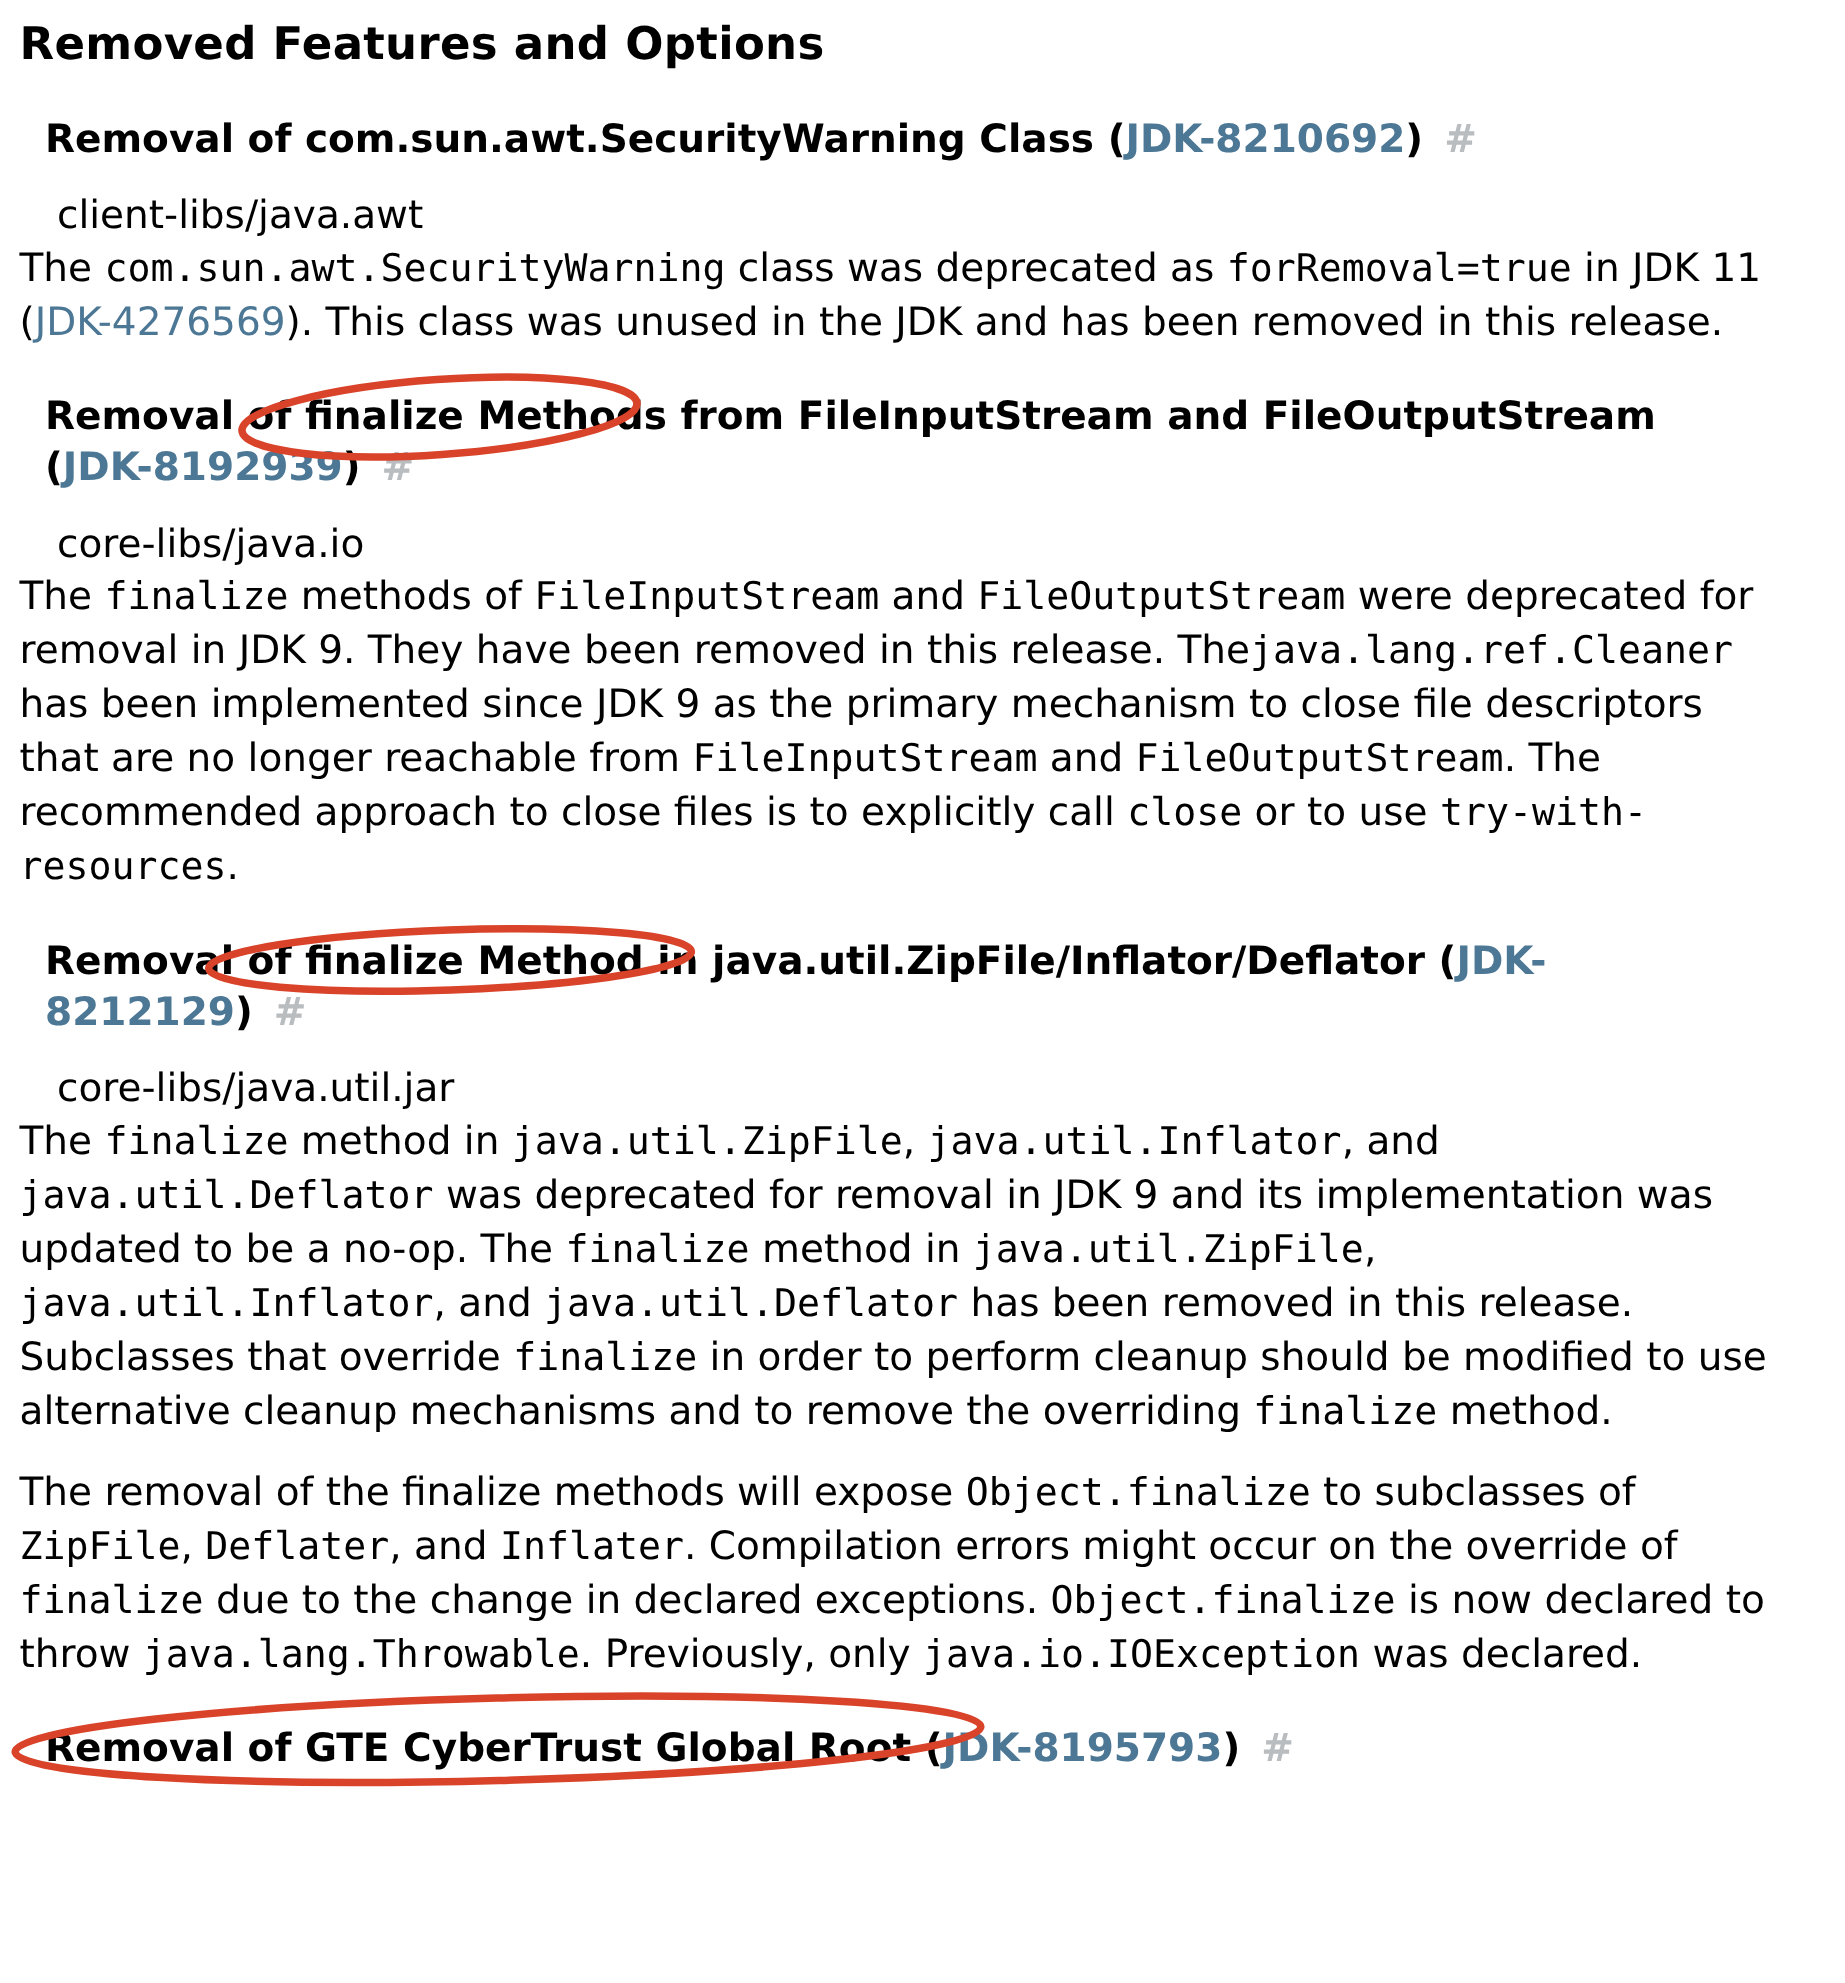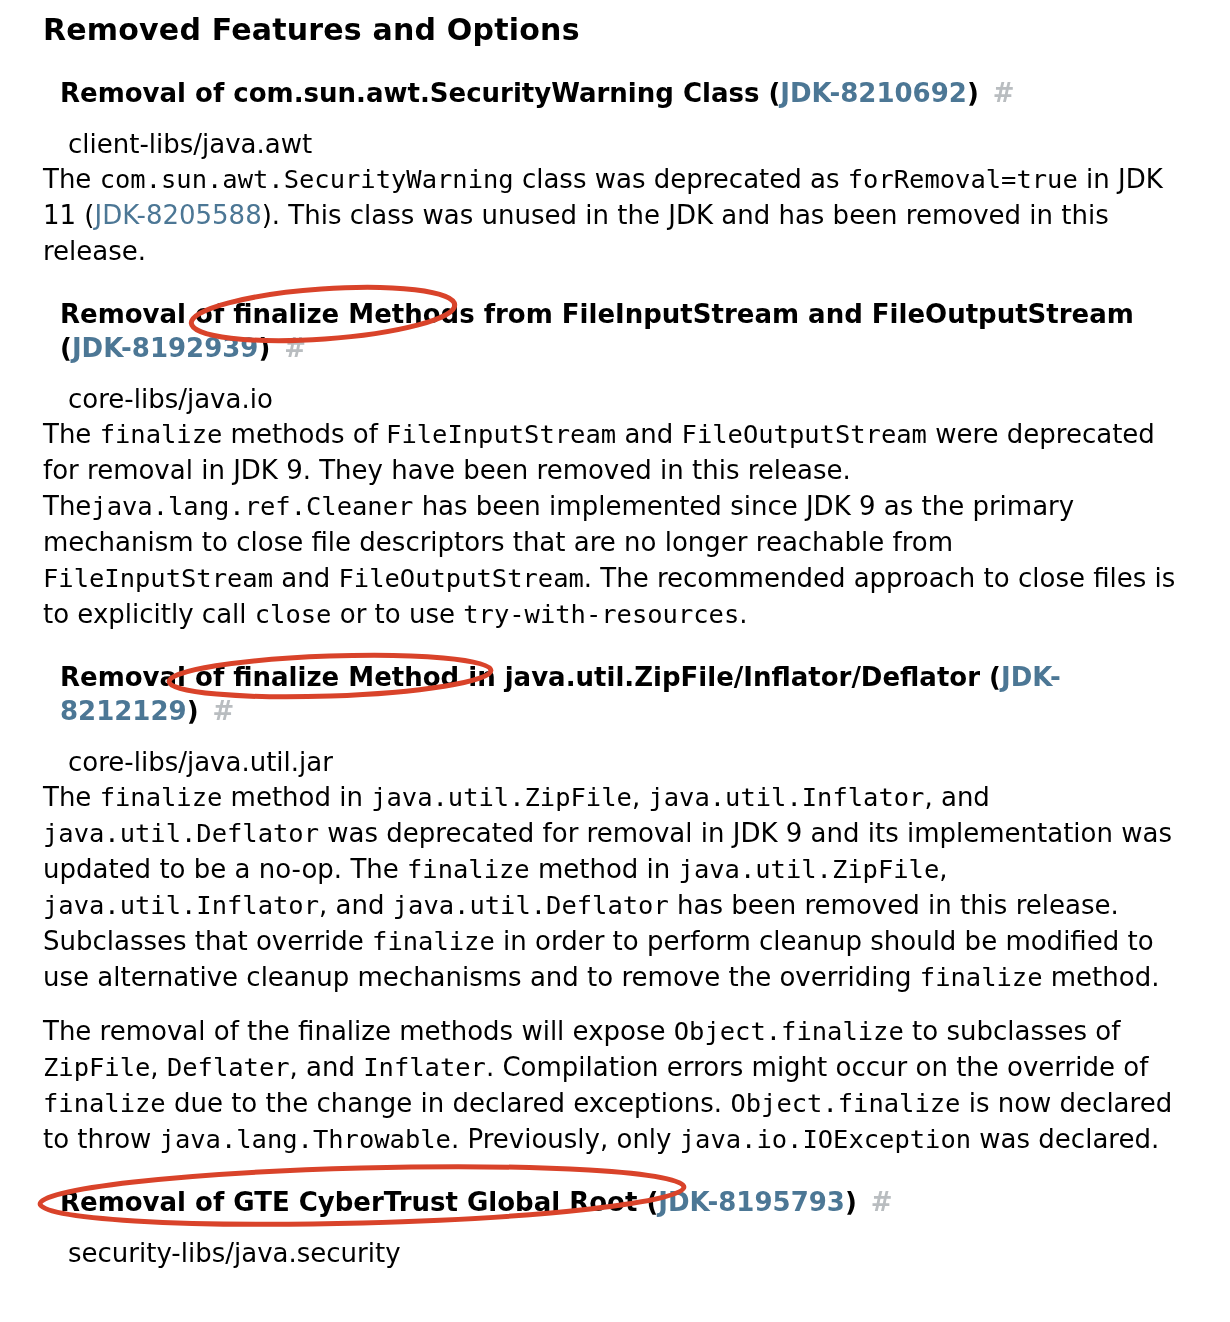--- a/index.html
+++ b/index.html
@@ -2,21 +2,21 @@
 <html style="--link: #4c7795; --anchor: #b9bdc0;"><head>
 <meta charset="utf-8">
 <style>
   html,body{margin:0;padding:0;}
   body{
     width:1230px;height:1322px;overflow:hidden;
     background:#ffffff;color:#000000;
     font-family:"DejaVu Sans","Liberation Sans",sans-serif;
     font-size:26px;
   }
-  .doc{padding:12px 50px 0 43px;}
+  .doc{padding:12px 50px 0 13px;}
   h1{
     font-size:30px;line-height:36px;margin:0;font-weight:700;
     letter-spacing:0.2px;
   }
   .section{margin-top:28px;}
   .s-heading{
     font-size:26px;line-height:34px;margin:17px;font-weight:700;
     position:relative;
   }
   .category{line-height:34px;font-weight:400;margin-left:25px;}
@@ -37,37 +37,36 @@
 </style>
 </head>
 <body>
 
 <div class="doc">
   <h1>Removed Features and Options</h1>
   <main>
       <section class="section">
         <h2 class="s-heading"><span class="txt">Removal of com.sun.awt.SecurityWarning Class (</span><a class="jdk-link" href="#">JDK-8210692</a><span class="txt">)</span><a class="anchor" href="#">#</a></h2>
         <div class="category">client-libs/java.awt</div>
-        <p class="para"><span class="txt">The </span><code class="code">com.sun.awt.SecurityWarning</code><span class="txt"> class was deprecated as </span><code class="code">forRemoval=true</code><span class="txt"> in JDK 11 (</span><a class="jdk-link" href="#">JDK-8205588</a><span class="txt">). This class was unused in the JDK and has been removed in this release.</span></p>
+        <p class="para"><span class="txt">The </span><code class="code">com.sun.awt.SecurityWarning</code><span class="txt"> class was deprecated as </span><code class="code">forRemoval=true</code><span class="txt"> in JDK 11 (</span><a class="jdk-link" href="#">JDK-4276569</a><span class="txt">). This class was unused in the JDK and has been removed in this release.</span></p>
       </section>
       <section class="section">
         <h2 class="s-heading"><span class="txt">Removal of finalize Methods from FileInputStream and FileOutputStream (</span><a class="jdk-link" href="#">JDK-8192939</a><span class="txt">)</span><a class="anchor" href="#">#</a><svg class="annot" viewBox="0 0 272 58" style="left: 127px; top: -12px; width: 272px; height: 58px; transform: rotate(-4deg);">
             <ellipse cx="136" cy="29" rx="132" ry="25" fill="none" stroke="#d9432a" stroke-width="5"></ellipse>
           </svg></h2>
         <div class="category">core-libs/java.io</div>
         <p class="para"><span class="txt">The </span><code class="code">finalize</code><span class="txt"> methods of </span><code class="code">FileInputStream</code><span class="txt"> and </span><code class="code">FileOutputStream</code><span class="txt"> were deprecated for removal in JDK 9. They have been removed in this release. The</span><code class="code">java.lang.ref.Cleaner</code><span class="txt"> has been implemented since JDK 9 as the primary mechanism to close file descriptors that are no longer reachable from </span><code class="code">FileInputStream</code><span class="txt"> and </span><code class="code">FileOutputStream</code><span class="txt">. The recommended approach to close files is to explicitly call </span><code class="code">close</code><span class="txt"> or to use </span><code class="code">try-with-resources</code><span class="txt">.</span></p>
       </section>
       <section class="section">
         <h2 class="s-heading"><span class="txt">Removal of finalize Method in java.util.ZipFile/Inflator/Deflator (</span><a class="jdk-link" href="#">JDK-8212129</a><span class="txt">)</span><a class="anchor" href="#">#</a><svg class="annot" viewBox="0 0 330 48" style="left: 105px; top: -8px; width: 330px; height: 48px; transform: rotate(-2deg);">
             <ellipse cx="165" cy="24" rx="161" ry="20" fill="none" stroke="#d9432a" stroke-width="5"></ellipse>
           </svg></h2>
         <div class="category">core-libs/java.util.jar</div>
         <p class="para"><span class="txt">The </span><code class="code">finalize</code><span class="txt"> method in </span><code class="code">java.util.ZipFile</code><span class="txt">, </span><code class="code">java.util.Inflator</code><span class="txt">, and </span><code class="code">java.util.Deflator</code><span class="txt"> was deprecated for removal in JDK 9 and its implementation was updated to be a no-op. The </span><code class="code">finalize</code><span class="txt"> method in </span><code class="code">java.util.ZipFile</code><span class="txt">, </span><code class="code">java.util.Inflator</code><span class="txt">, and </span><code class="code">java.util.Deflator</code><span class="txt"> has been removed in this release. Subclasses that override </span><code class="code">finalize</code><span class="txt"> in order to perform cleanup should be modified to use alternative cleanup mechanisms and to remove the overriding </span><code class="code">finalize</code><span class="txt"> method.</span></p>
         <p class="para"><span class="txt">The removal of the finalize methods will expose </span><code class="code">Object.finalize</code><span class="txt"> to subclasses of </span><code class="code">ZipFile</code><span class="txt">, </span><code class="code">Deflater</code><span class="txt">, and </span><code class="code">Inflater</code><span class="txt">. Compilation errors might occur on the override of </span><code class="code">finalize</code><span class="txt"> due to the change in declared exceptions. </span><code class="code">Object.finalize</code><span class="txt"> is now declared to throw </span><code class="code">java.lang.Throwable</code><span class="txt">. Previously, only </span><code class="code">java.io.IOException</code><span class="txt"> was declared.</span></p>
       </section>
       <section class="section">
         <h2 class="s-heading"><span class="txt">Removal of GTE CyberTrust Global Root (</span><a class="jdk-link" href="#">JDK-8195793</a><span class="txt">)</span><a class="anchor" href="#">#</a><svg class="annot" viewBox="0 0 652 63" style="left: -24px; top: -21px; width: 652px; height: 63px; transform: rotate(-1.5deg);">
             <ellipse cx="326" cy="31.5" rx="322" ry="27.5" fill="none" stroke="#d9432a" stroke-width="5"></ellipse>
           </svg></h2>
-        <div class="category">security-libs/java.security</div>
       </section>
     </main>
 </div>
 
 </body></html>

